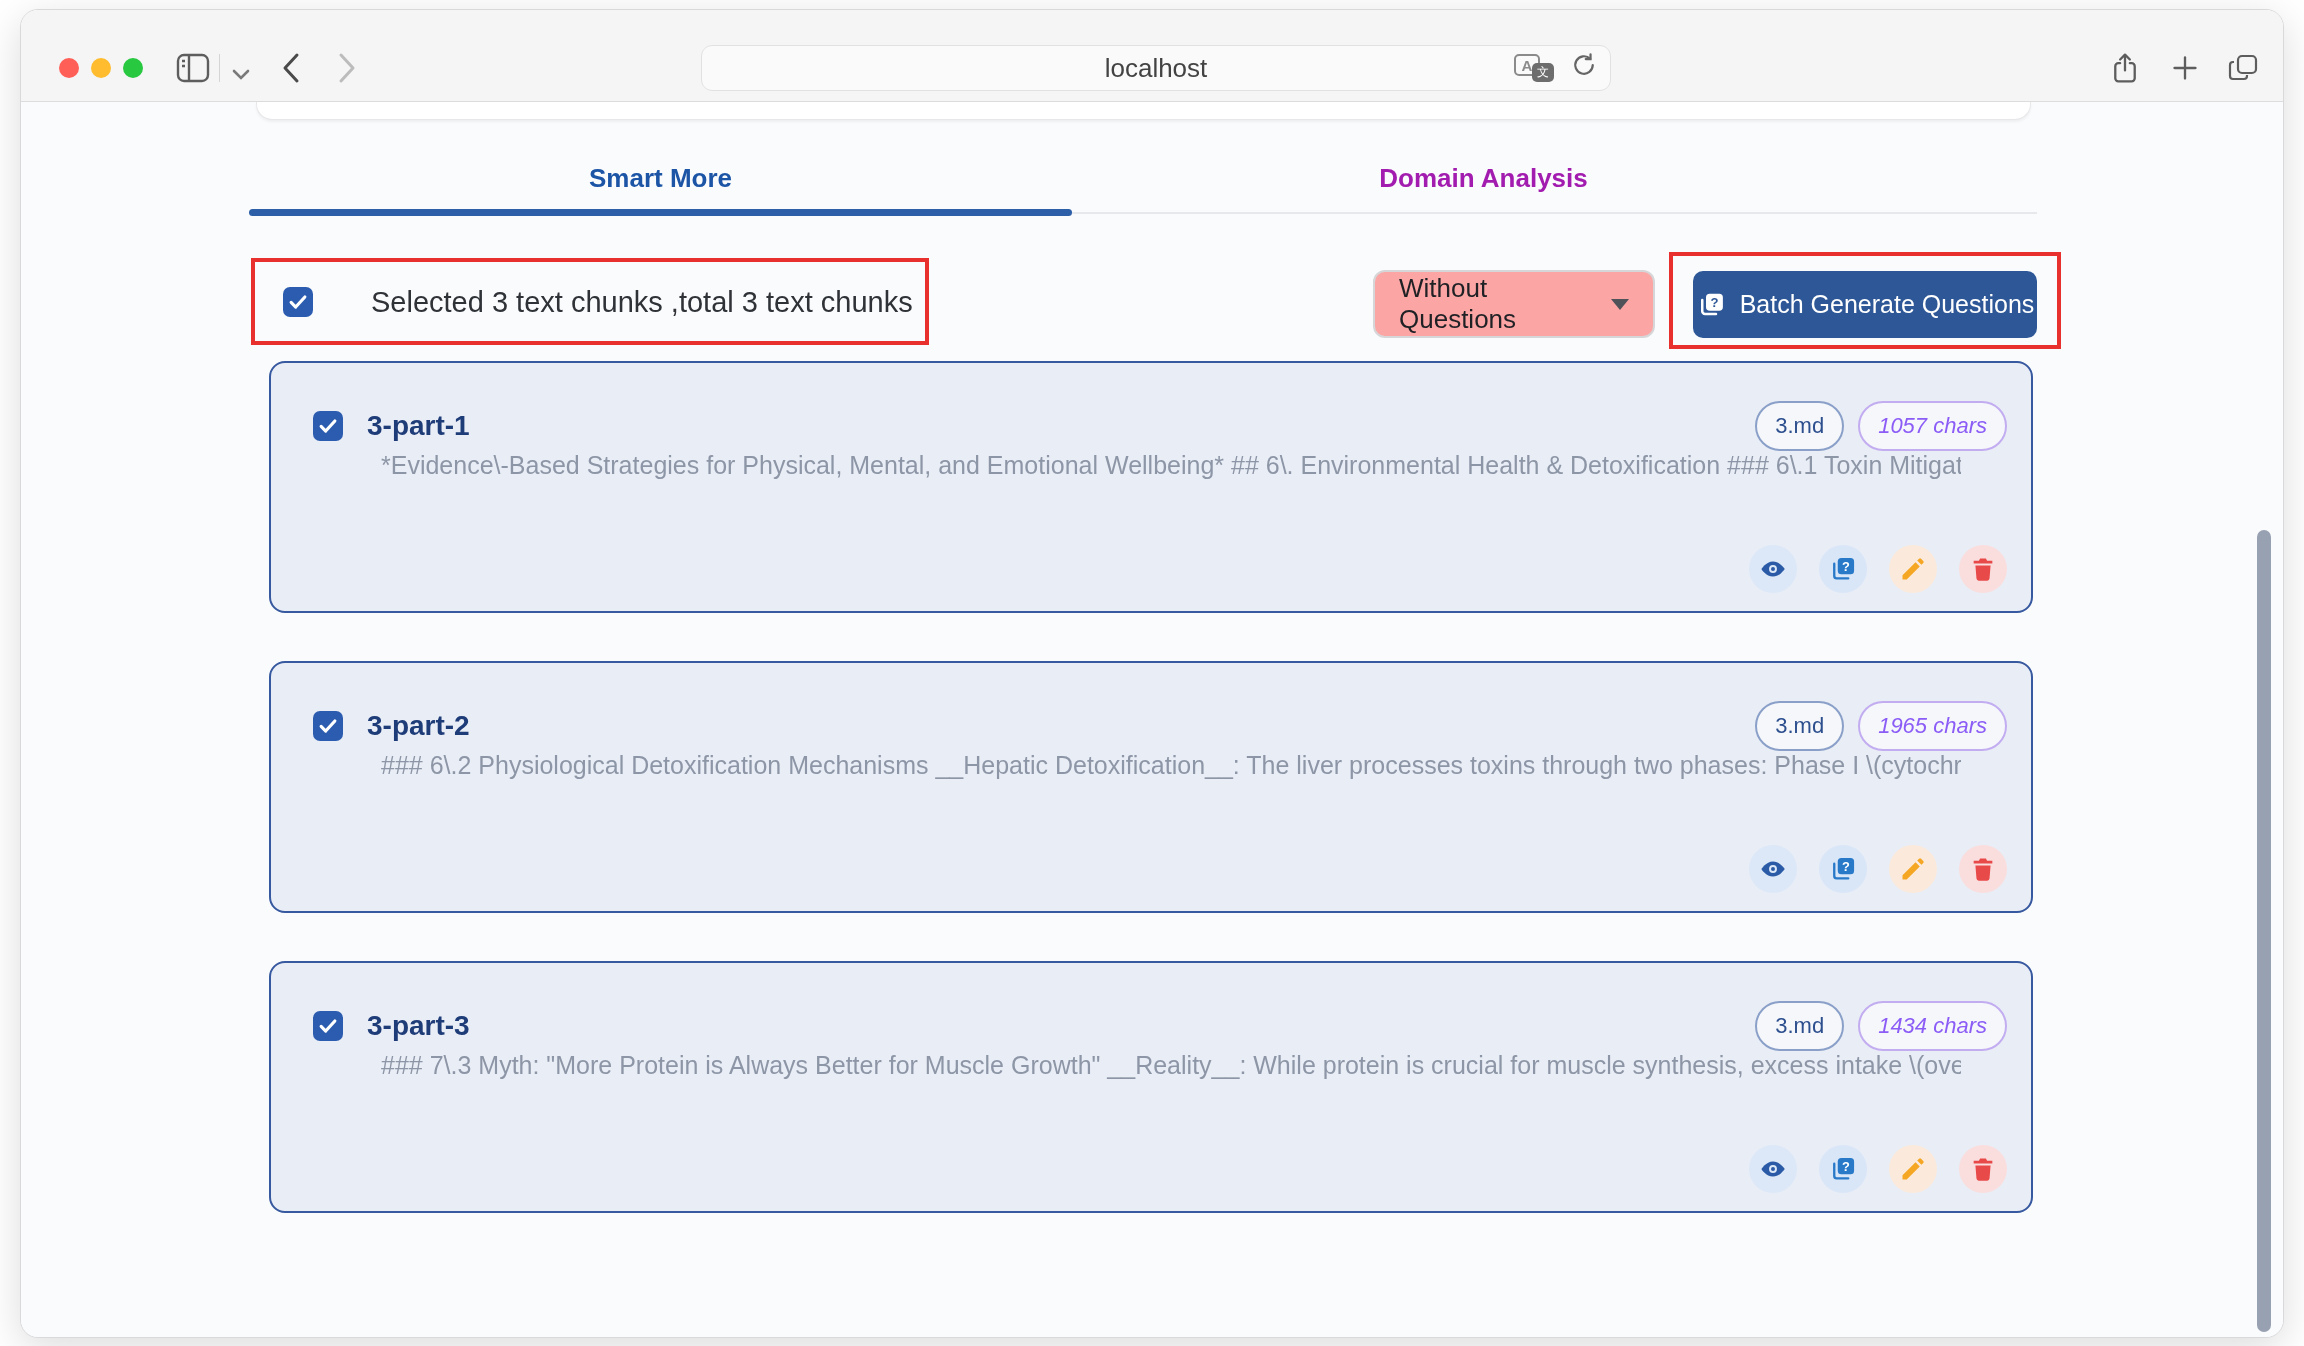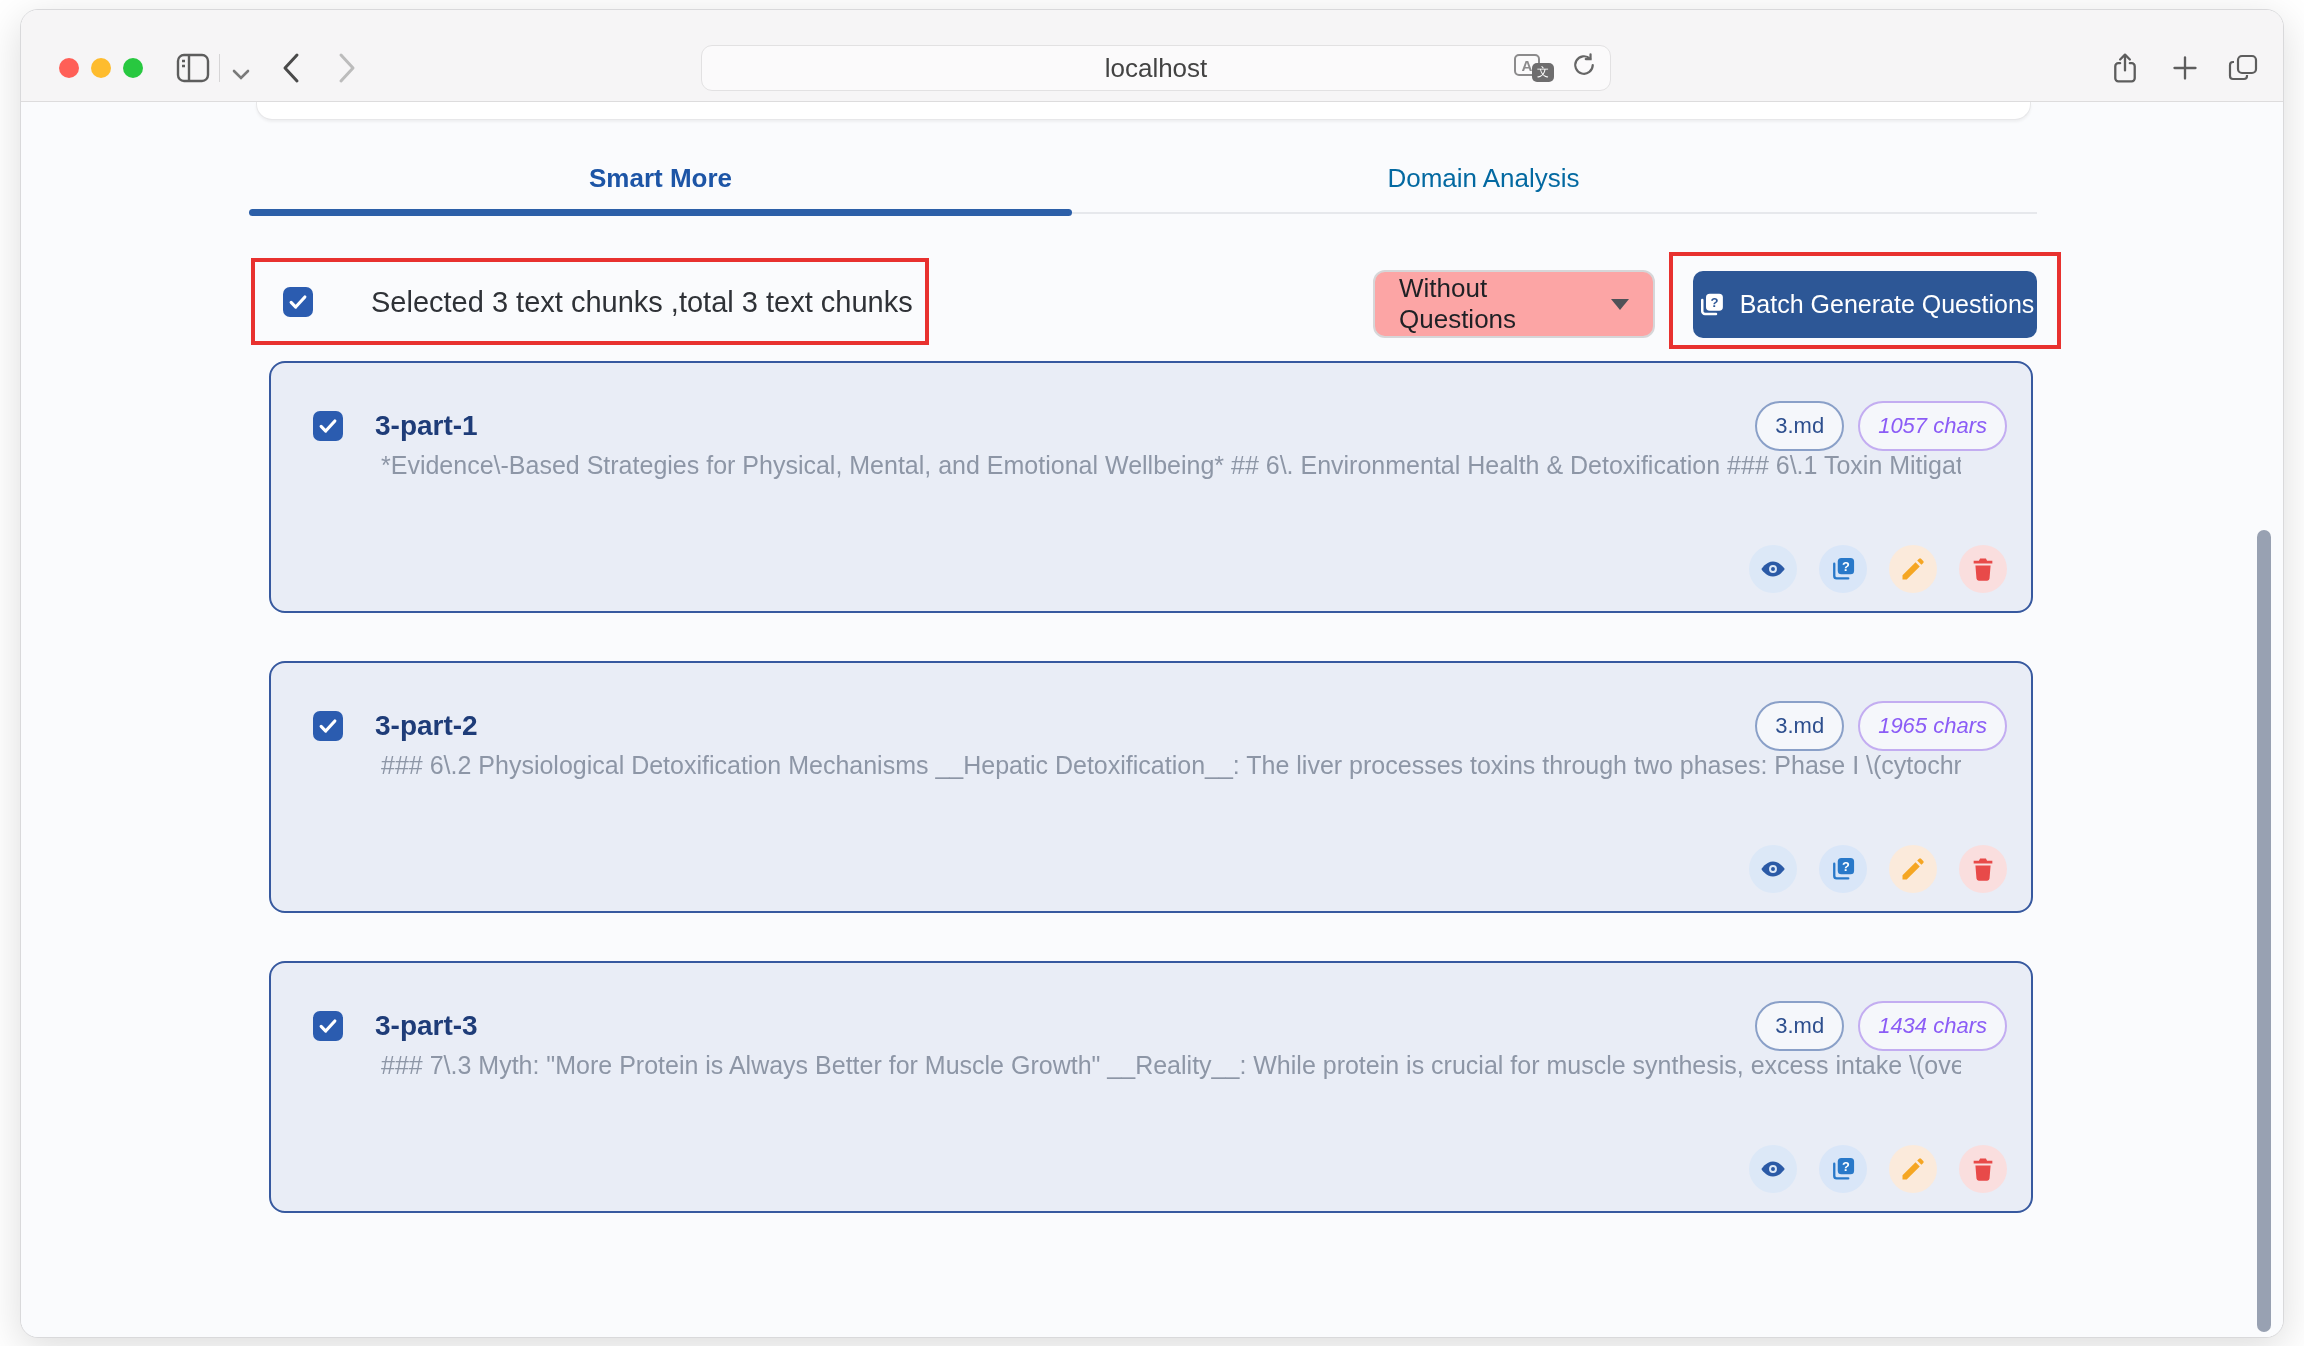--- a/index.html
+++ b/index.html
@@ -40,21 +40,21 @@
   
   .content { position:absolute; left:0; top:92px; right:0; bottom:0; background:#fafbfd; }
 
   .top-partial {
     position:absolute; left:235px; top:0; width:1775px; height:18px;
     background:#ffffff; border:1px solid #e7e7e9; border-top:none;
     border-radius:0 0 16px 16px; box-shadow:0 2px 3px rgba(0,0,0,.05);
   }
 
   .tabs { position:absolute; left:228px; top:42px; width:1788px; height:70px; border-bottom:2px solid #e6e8ec; display:flex; }
-  .tab { width:823px; height:100%; display:flex; align-items:center; justify-content:center; font-size:26px; color:#0369a1; position:relative; cursor:default; }
+  .tab { width:823px; height:100%; display:flex; align-items:center; justify-content:center; font-size:26px; color:#a21caf; position:relative; cursor:default;font-weight:bold; }
   .tab.active { color:#1d55a6; font-weight:700; }
   .tab.active::after { content:""; position:absolute; left:0; right:0; bottom:-4px; height:7px; background:#2c5fa8; border-radius:4px; }
 
   
   .sel-annotation { position:absolute; left:230px; top:156px; width:678px; height:87px; border:4px solid #e8312f; }
   .sel-row { position:absolute; left:262px; top:172px; height:56px; display:flex; align-items:center; gap:28px; }
   .checkbox { width:30px; height:30px; background:#2b5cb0; border-radius:7px; display:flex; align-items:center; justify-content:center; flex:0 0 auto; }
   .checkbox svg { width:22px; height:22px; }
   .sel-label { font-size:29px; color:#2f3237;margin-left:30px; }
 
@@ -72,21 +72,21 @@
     display:flex; align-items:center; justify-content:center; gap:14px;
     color:#ffffff; font-size:25px; font-weight:500; font-family:"Liberation Sans", sans-serif; cursor:pointer;
   }
 
   
   .cards { position:absolute; left:248px; top:259px; width:1764px; display:flex; flex-direction:column; gap:48px; }
   .card {
     position:relative; height:252px; background:#e9edf6;
     border:2px solid #37599f; border-radius:16px;
   }
-  .card-header { position:absolute; left:42px; right:24px; top:38px; display:flex; align-items:center;gap:8px; }
+  .card-header { position:absolute; left:42px; right:24px; top:38px; display:flex; align-items:center; }
   .card-title { margin-left:24px; font-size:28px; font-weight:700; color:#1e3c78; }
   .badges { margin-left:auto; display:flex; gap:14px; align-items:center; }
   .pill { border-radius:999px; font-size:22px; padding:10px 18px; background:rgba(255,255,255,.55); }
   .pill-file  { color:#2d4f8e; border:2px solid #8aa0c8; }
   .pill-chars { color:#8b5cf6; border:2px solid #c3adf1;font-style:italic; }
   .card-preview { position:absolute; left:110px; right:70px; top:88px; font-size:25px; color:#8d96a6; white-space:nowrap; overflow:hidden; }
   .card-actions { position:absolute; right:24px; bottom:18px; display:flex; gap:22px; }
   .act { width:48px; height:48px; border-radius:50%; border:none; display:flex; align-items:center; justify-content:center; cursor:pointer; padding:0; }
   .act svg { width:28px; height:28px; display:block; }
   .act-view { background:#dce8f7; }

